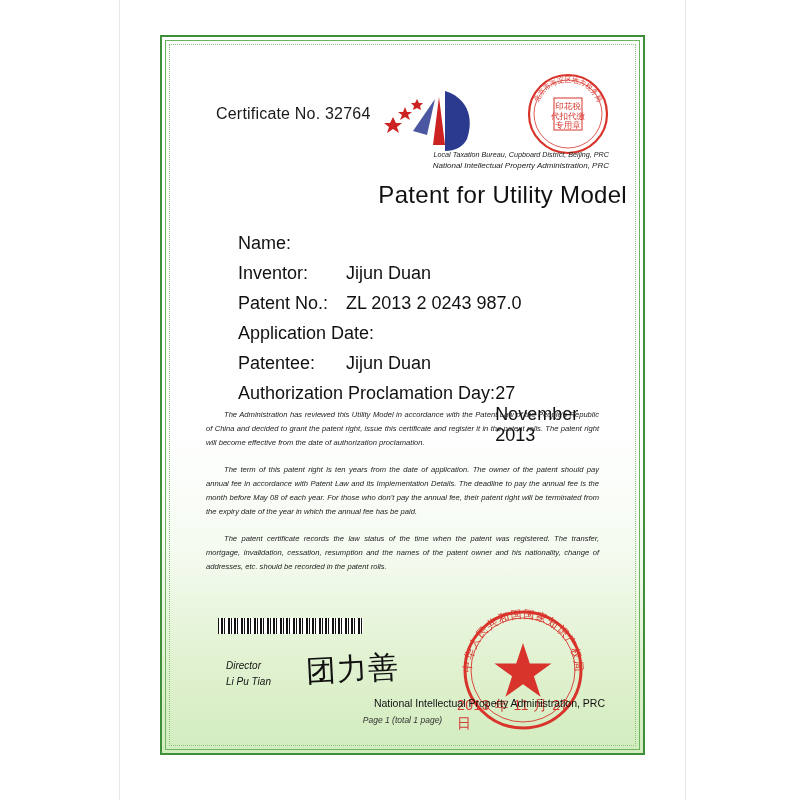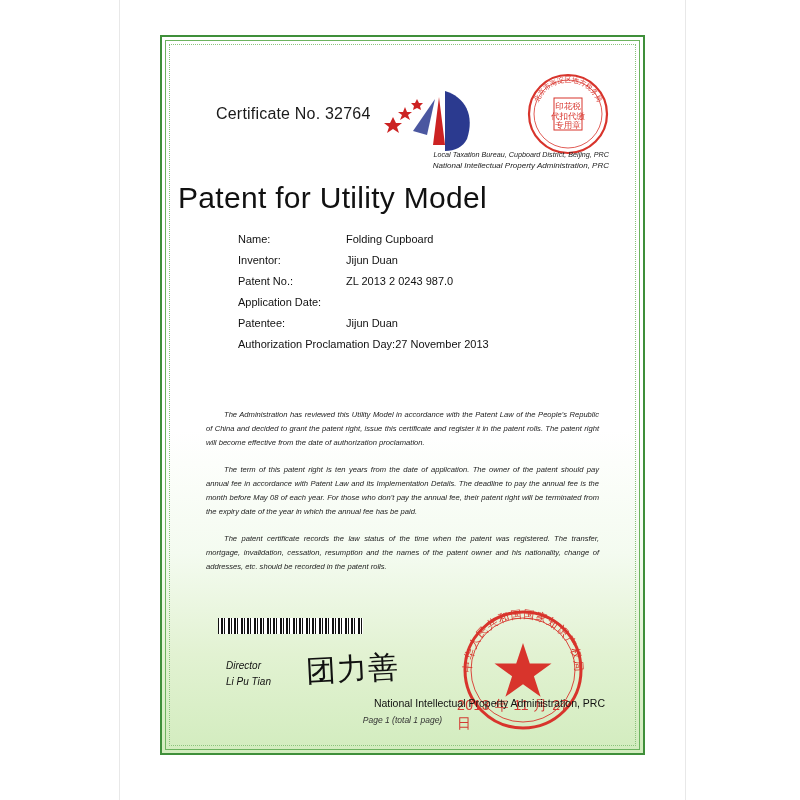--- a/index.html
+++ b/index.html
@@ -92,38 +92,38 @@
     line-height: 1.55;
     width: 260px;
   }
   .org-line div:nth-child(2) { font-size: 8px; }
 
   .title {
     position: absolute;
     left: 0;
     right: 0;
     top: 128px;
-    text-align: left;
-    font-size: 30px;
+    text-align: right;
+    font-size: 24px;
     color: #111;
     letter-spacing: .3px;
   }
 
   
   .fields {
     position: absolute;
     left: 60px;
     top: 180px;
     right: 30px;
   }
   .field-row {
     display: flex;
     align-items: baseline;
     margin-bottom: 9px;
-    font-size: 11px;
+    font-size: 18px;
     color: #111;
     justify-content: space-between;
   }
   .field-label {
     width: 108px;
     flex: 0 0 auto;
   }
   .field-label.wide { width: auto; }
   .field-value { flex: 1 1 auto; }
 
@@ -263,21 +263,20 @@
       <div class="org-line">
         <div>Local Taxation Bureau, Cupboard District, Beijing, PRC</div>
         <div>National Intellectual Property Administration, PRC</div>
       </div>
 
       <div class="title">Patent for Utility Model</div>
 
       <div class="fields">
         <div class="field-row">
           <div class="field-label">Name:</div>
-          <div class="field-value">Folding Cupboard</div>
         </div>
         <div class="field-row">
           <div class="field-label">Inventor:</div>
           <div class="field-value">Jijun Duan</div>
         </div>
         <div class="field-row">
           <div class="field-label">Patent No.:</div>
           <div class="field-value">ZL 2013 2 0243 987.0</div>
         </div>
         <div class="field-row">

